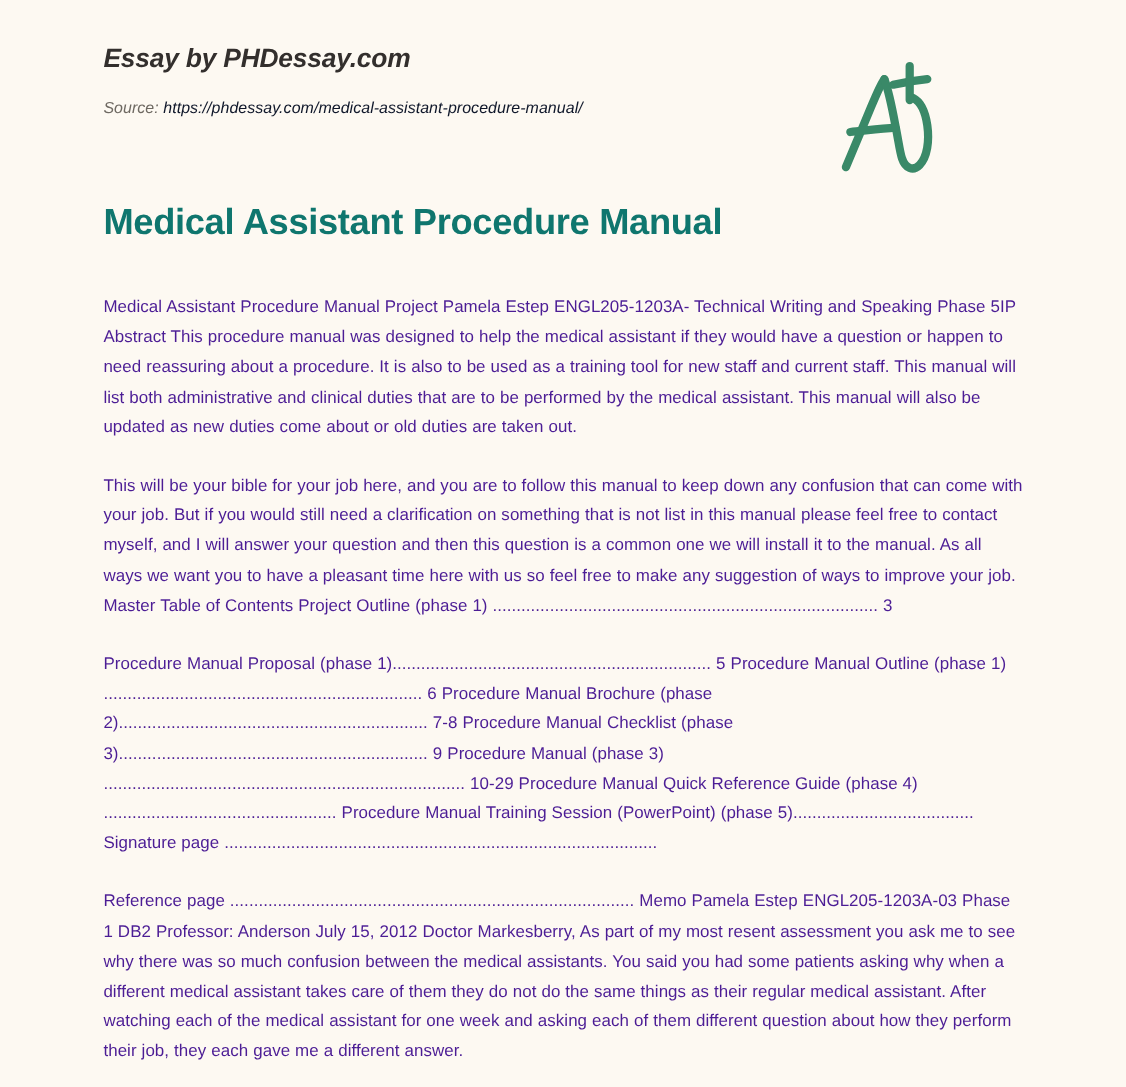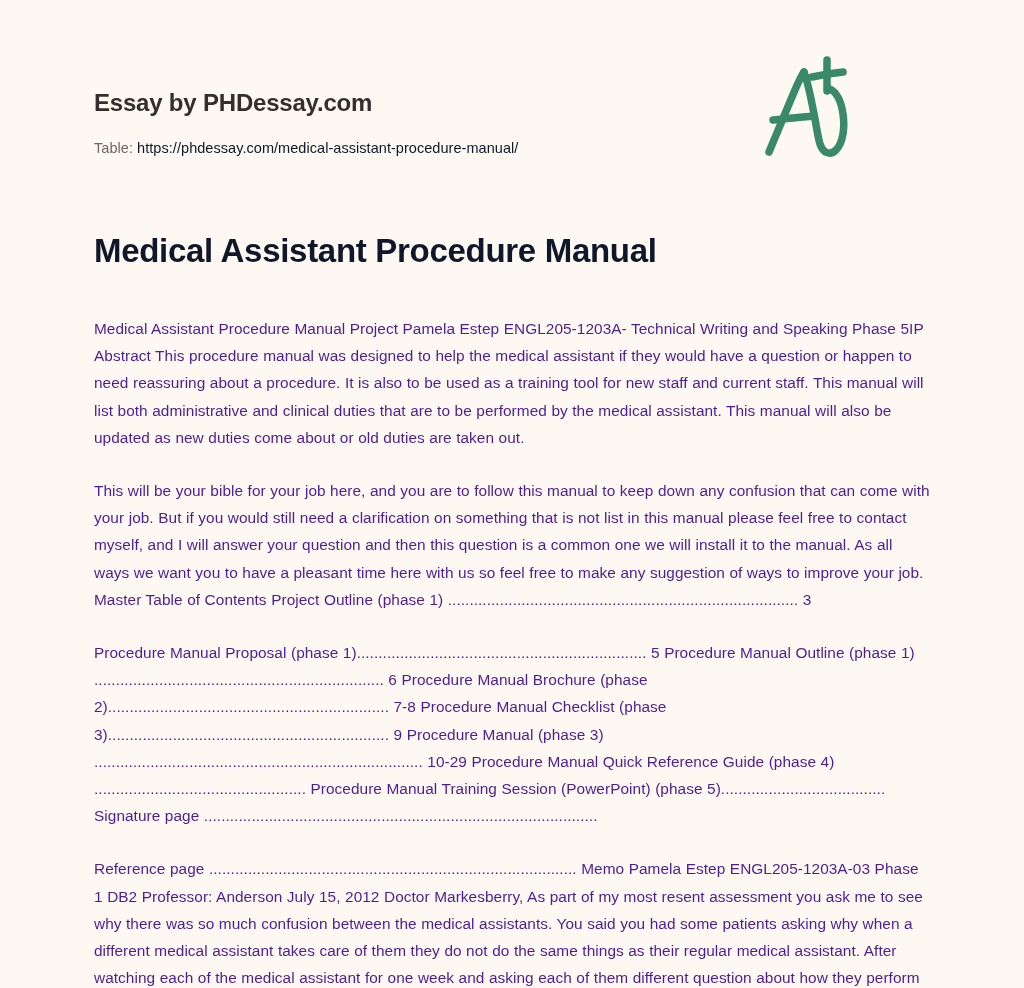--- a/index.html
+++ b/index.html
@@ -19,21 +19,22 @@
     position: relative;
     width: 1024px;
     height: 988px;
     box-sizing: border-box;
     padding: 0 94px;
   }
 
   
   .header {
     position: relative;
-    padding-top: 89px;
+    padding-top: 40px;
+    font-style: italic;
   }
   .brand-line {
     font-size: 24px;
     font-weight: bold;
     color: #332f2d;
     letter-spacing: -0.2px;
     line-height: 1.2;
   }
   .source-line {
     margin-top: 21px;
@@ -55,21 +56,21 @@
     width: 120px;
     height: 120px;
   }
   .logo svg { display: block; width: 120px; height: 120px; }
 
   
   .doc-title {
     margin-top: 72px;
     font-size: 33px;
     font-weight: bold;
-    color: #0f172a;
+    color: #0f766e;
     letter-spacing: -0.3px;
     line-height: 1.25;
   }
 
   
   .doc-body {
     margin-top: 44px;
     max-width: 840px;
   }
   .doc-body p {
@@ -86,21 +87,21 @@
 </head>
 <body>
 
 <div class="page">
 
   <div class="header">
 
     <div class="brand-line">Essay by PHDessay.com</div>
 
     <div class="source-line">
-      <span>Table:</span>
+      <span>Source:</span>
       <a class="source-link" href="#">https://phdessay.com/medical-assistant-procedure-manual/</a>
     </div>
 
     <div class="logo">
       <svg viewBox="0 0 120 120" xmlns="http://www.w3.org/2000/svg">
         <g fill="none" stroke="#3a8968" stroke-width="7.5" stroke-linecap="round" stroke-linejoin="round">
 
           <path d="M21 106 C 27 92, 36 70, 44 51 C 49 39, 53 30, 56 26"></path>
 
           <path d="M56 26 C 59 34, 63 52, 66 68 C 69 83, 70 92, 72 98

